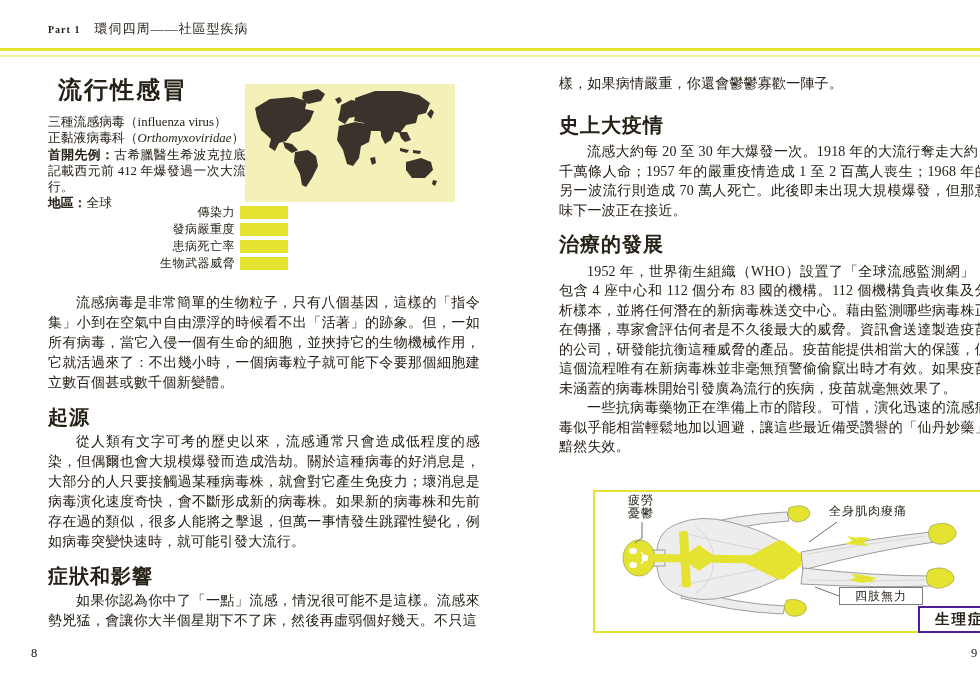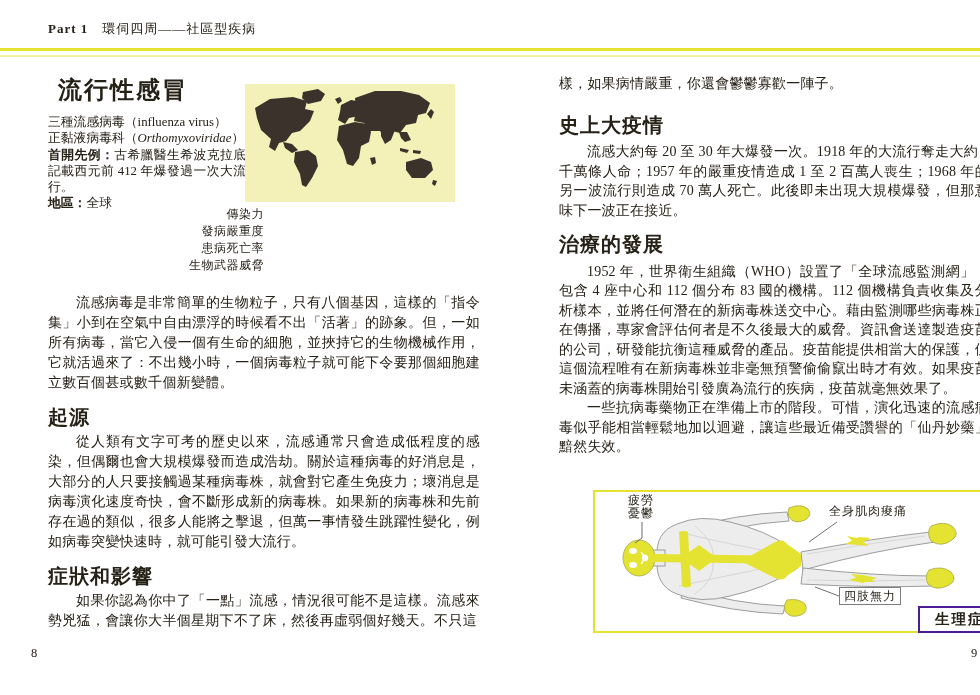--- a/index.html
+++ b/index.html
@@ -8,39 +8,39 @@
     background:#ffffff;
     font-family:"Liberation Serif","DejaVu Serif",serif;
     color:#262117;
     position:relative;
     overflow:hidden;
   }
   .spread { position:absolute; inset:0; }
 
   
   .part-header { position:absolute; left:48px; top:20px; font-size:13px; letter-spacing:1px; }
-  .part-num { font-weight:bold; font-size:13px; margin-right:14px; }
+  .part-num { font-weight:bold; font-size:10px; margin-right:14px; }
   .rule-main { position:absolute; left:0; top:48px; width:980px; height:3px; background:#e4e331; }
   .rule-sub  { position:absolute; left:0; top:55px; width:980px; height:2px; background:#f1f1a2; }
 
   
   .col-left  { position:absolute; left:48px;  top:0; width:432px; height:695px; }
   .col-right { position:absolute; left:515px; top:0; width:430px; height:695px;margin-left:44px; }
 
   h1.article-title { position:absolute; top:74px; left:10px; font-size:24px; font-weight:bold; letter-spacing:2px; }
 
   .fact-box { position:absolute; top:114px; left:0; width:198px; font-size:12.8px; line-height:16.3px; text-align:justify; }
   .fact-box b { font-weight:bold; }
   .fact-box i { }
 
   .map-box { position:absolute; left:197px; top:84px; width:210px; height:118px; }
   .map-box svg { display:block; width:210px; height:118px; }
 
   .ratings { position:absolute; left:50px; top:206px; width:200px; }
-  .rating-row { display:flex; align-items:center; margin-bottom:4px; height:13px;flex-direction:column; }
+  .rating-row { display:flex; align-items:center; margin-bottom:4px; height:13px; }
   .rating-label { width:142px; text-align:right; padding-right:5px; font-size:12px; letter-spacing:0.5px; white-space:nowrap; }
   .rating-track { width:48px; height:13px; background:#e4e331; position:relative; }
   .rating-fill  { height:13px; background:#3a322b; }
 
   .body-text { position:absolute; left:0; top:293px; width:432px; font-size:14px; line-height:20px; letter-spacing:0.3px; text-align:justify; }
   .body-text p.indent { text-indent:2em; }
   .body-text h3, .rtext h3 { font-size:20px; font-weight:bold; letter-spacing:1px; }
   .body-text h3 { margin-top:14px; margin-bottom:5px; }
 
   .rtext { position:absolute; left:0; top:74px; width:430px; font-size:14px; line-height:19.5px; letter-spacing:0.2px; text-align:justify; }
@@ -51,21 +51,21 @@
   .pagenum { position:absolute; top:646px; font-size:12.5px; }
   .pagenum.pn-left { left:-17px; }
   .pagenum.pn-right { left:412px; }
 
   
   .figure { position:absolute; left:34px; top:490px; width:425px; height:143px; border:2px solid #e4e331; background:#fff; }
   .figure svg.body-art { position:absolute; left:0; top:0; width:376px; height:139px; }
   .fig-label { position:absolute; font-size:12px; letter-spacing:1px; color:#262117; }
   .lbl-fatigue { left:26px; top:2px; width:40px; text-align:center; line-height:13px; }
   .lbl-muscle { left:234px; top:11px; white-space:nowrap; }
-  .lbl-limb { left:244px; top:95px; border:1px solid #7d7d7d; background:#fff; padding:0 4px; line-height:16px; white-space:nowrap; }
+  .lbl-limb { left:244px; top:95px; border:1px solid #7d7d7d; background:#fff; padding:0 15px; line-height:16px; white-space:nowrap; }
   .fig-caption { position:absolute; right:-2px; bottom:-2px; border:2px solid #4c1d95; background:#fff; padding:2px 15px; font-size:14.5px; font-weight:bold; letter-spacing:2px; }
 </style>
 </head>
 <body>
 
 <div class="spread">
 
   <div class="part-header">
     <span class="part-num">Part 1</span><span class="part-title">環伺四周——社區型疾病</span>
   </div>

